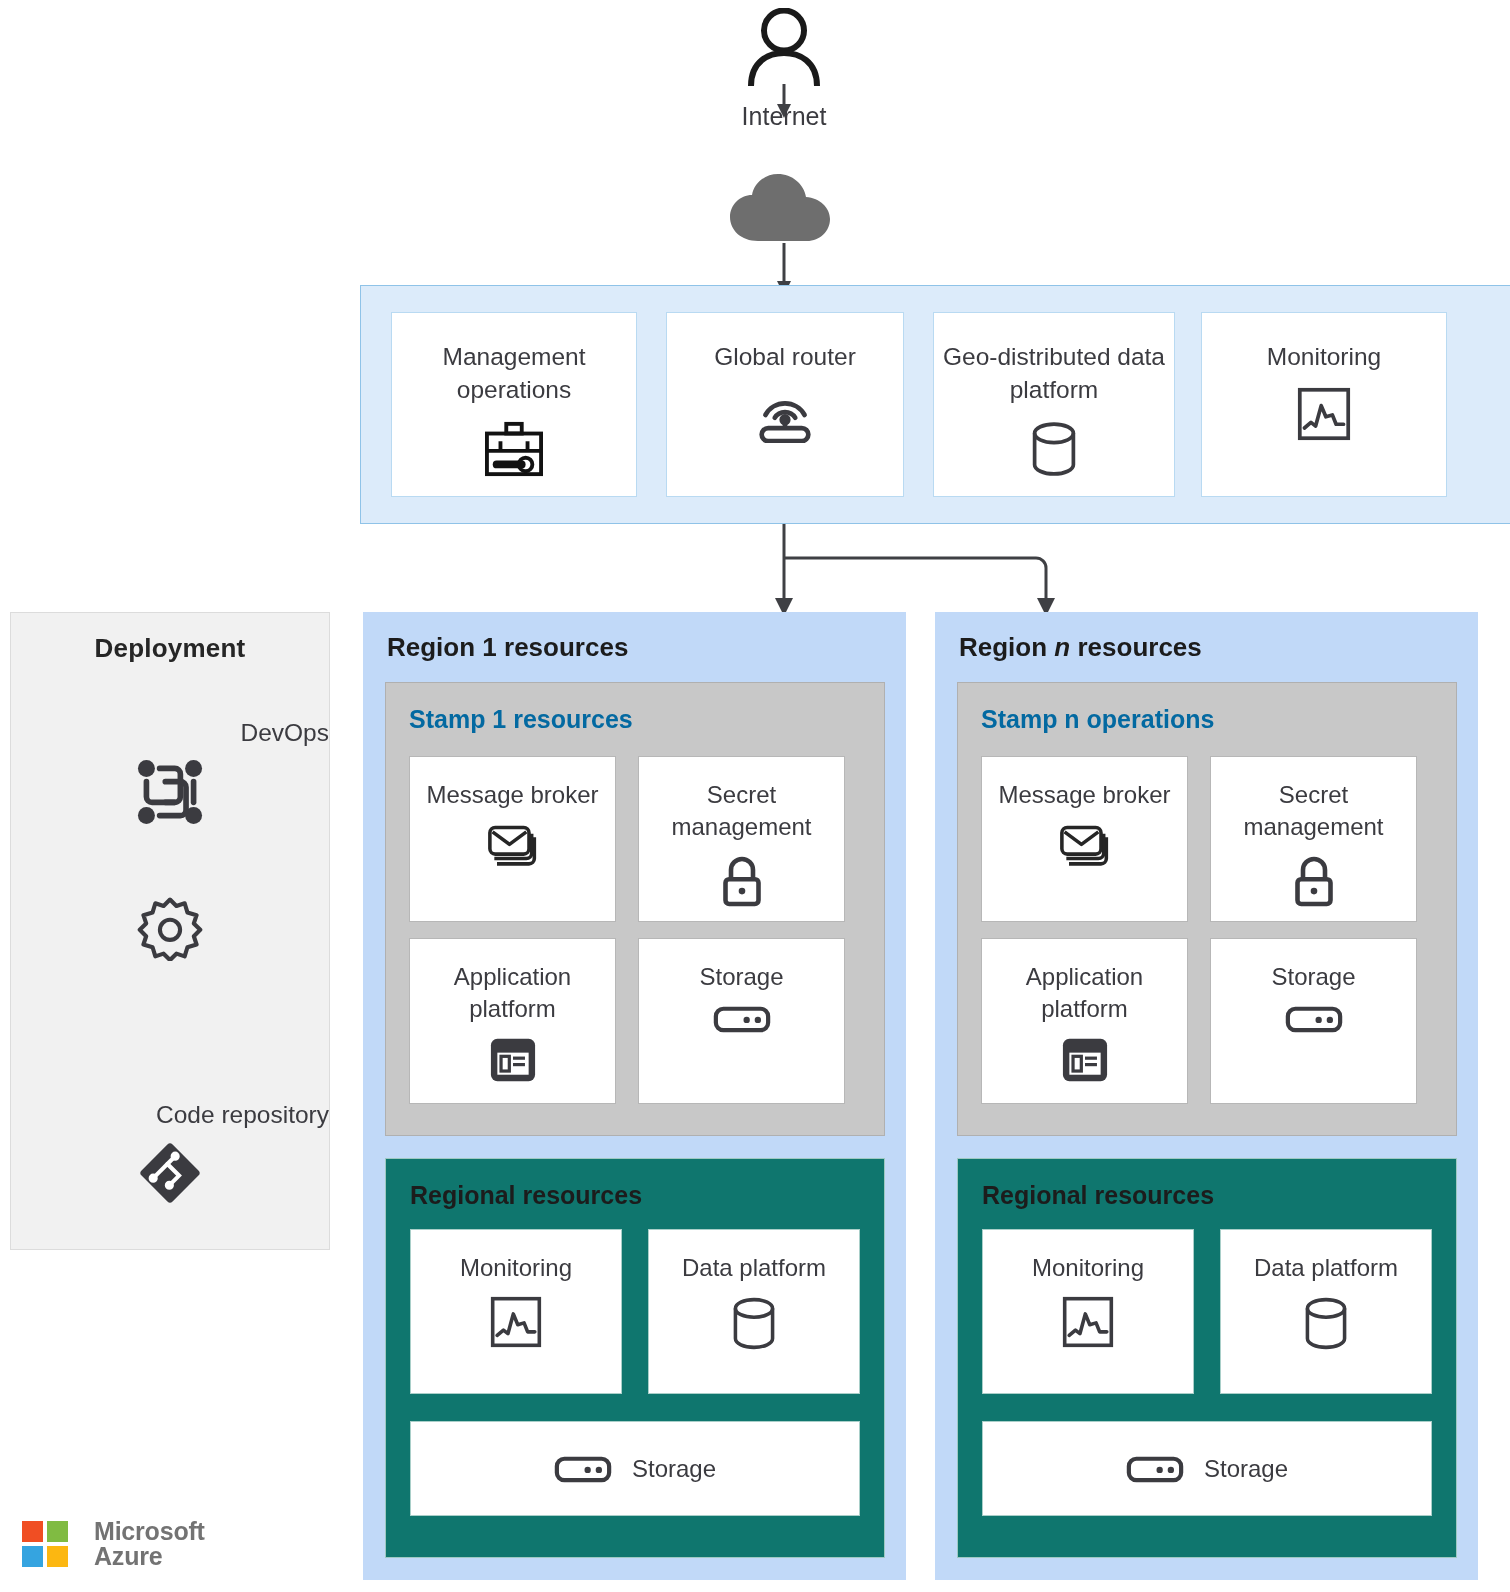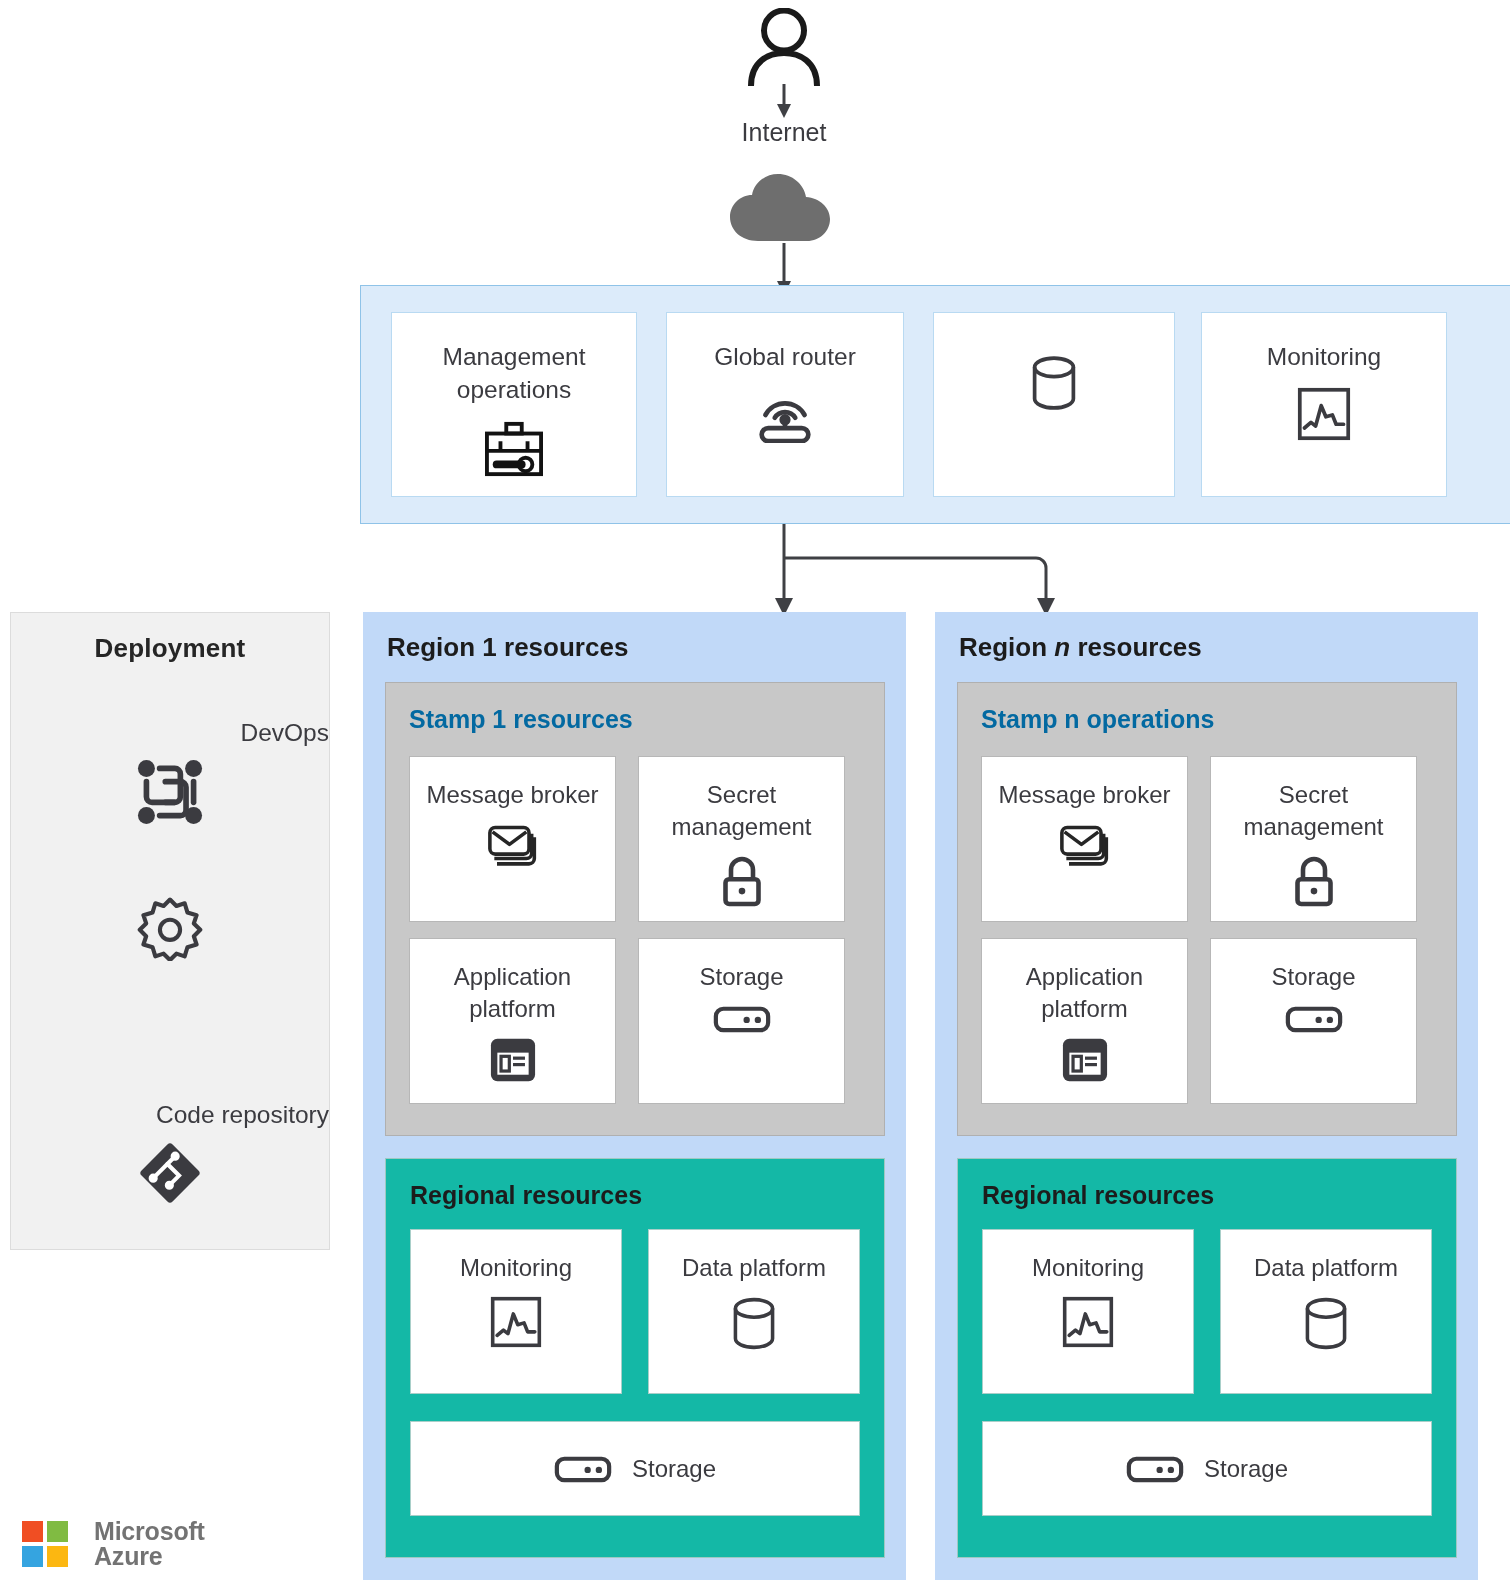--- a/index.html
+++ b/index.html
@@ -6,21 +6,21 @@
   body{
     width:1510px;height:1592px;position:relative;overflow:hidden;
     font-family:"Liberation Sans","DejaVu Sans",sans-serif;
     color:#3b3b40;
     -webkit-font-smoothing:antialiased;
   }
   .abs{position:absolute;box-sizing:border-box;}
 
   
   #user-icon{left:740px;top:8px;width:88px;height:78px;}
-  #internet-label{left:640px;top:118px;width:288px;text-align:center;font-size:25px;color:#3b3b40;}
+  #internet-label{left:640px;top:102px;width:288px;text-align:center;font-size:25px;color:#3b3b40;}
   #cloud-icon{left:728px;top:165px;width:112px;height:78px;}
   #arrow-user-internet{left:752px;top:84px;width:64px;height:34px;}
   #arrow-cloud-band{left:752px;top:243px;width:64px;height:52px;}
 
   
   #global-band{
     left:360px;top:285px;width:1212px;height:239px;
     background:#dcebfa;border:1px solid #8fc3e8;
   }
   .gcard{
@@ -82,21 +82,21 @@
     background:#ffffff;border:1px solid #b7b7b7;box-sizing:border-box;
     display:flex;flex-direction:column;align-items:center;justify-content:flex-start;
     padding-top:22px;
   }
   .scard .lbl{font-size:24px;line-height:32px;text-align:center;color:#3b3b40;}
   .scard .ico{margin-top:12px;}
 
   
   .regional-block{
     position:absolute;left:22px;top:546px;width:498px;height:398px;
-    background:#14b8a6;border:1px solid #9ec9c2;
+    background:#0f766e;border:1px solid #9ec9c2;
   }
   .regional-title{
     position:absolute;left:24px;top:22px;font-size:25px;font-weight:bold;color:#1c1c1c;
     white-space:nowrap;
   }
   .regional-grid{
     position:absolute;left:24px;top:70px;width:450px;height:165px;
     display:grid;grid-template-columns:212px 212px;gap:0 26px;
   }
   .rcard{
@@ -177,20 +177,21 @@
         <path d="M12 30 A24 24 0 0 1 54 30" fill="none" stroke="#3b3b40" stroke-width="5" stroke-linecap="round"></path>
         <path d="M22 33 A13 13 0 0 1 44 33" fill="none" stroke="#3b3b40" stroke-width="5" stroke-linecap="round"></path>
         <circle cx="33" cy="35" r="6" fill="#3b3b40"></circle>
         <line x1="33" y1="38" x2="33" y2="46" stroke="#3b3b40" stroke-width="5"></line>
         <rect x="8" y="44" width="50" height="14" rx="7" fill="none" stroke="#3b3b40" stroke-width="5"></rect>
       </svg>
     </div>
   </div>
 
   <div class="gcard" id="gcard-2">
+    <div class="lbl">Geo-distributed data platform</div>
     <div class="ico">
       <svg viewBox="0 0 52 62" width="48" height="58">
         <ellipse cx="26" cy="14" rx="21" ry="10" fill="none" stroke="#3b3b40" stroke-width="4"></ellipse>
         <path d="M5 14 L5 48 A21 10 0 0 0 47 48 L47 14" fill="none" stroke="#3b3b40" stroke-width="4"></path>
       </svg>
     </div>
   </div>
 
   <div class="gcard" id="gcard-3">
     <div class="lbl">Monitoring</div>

